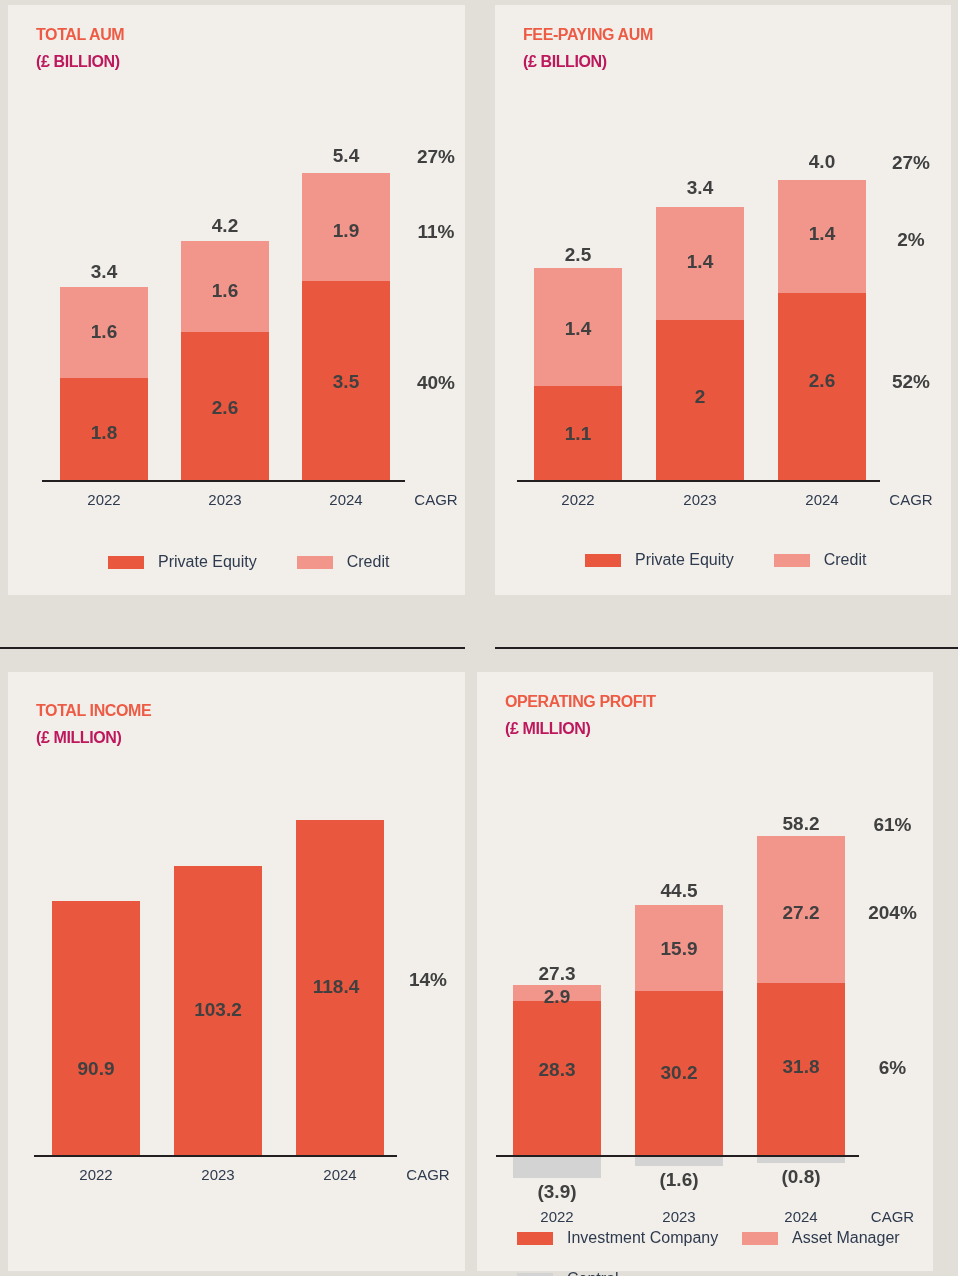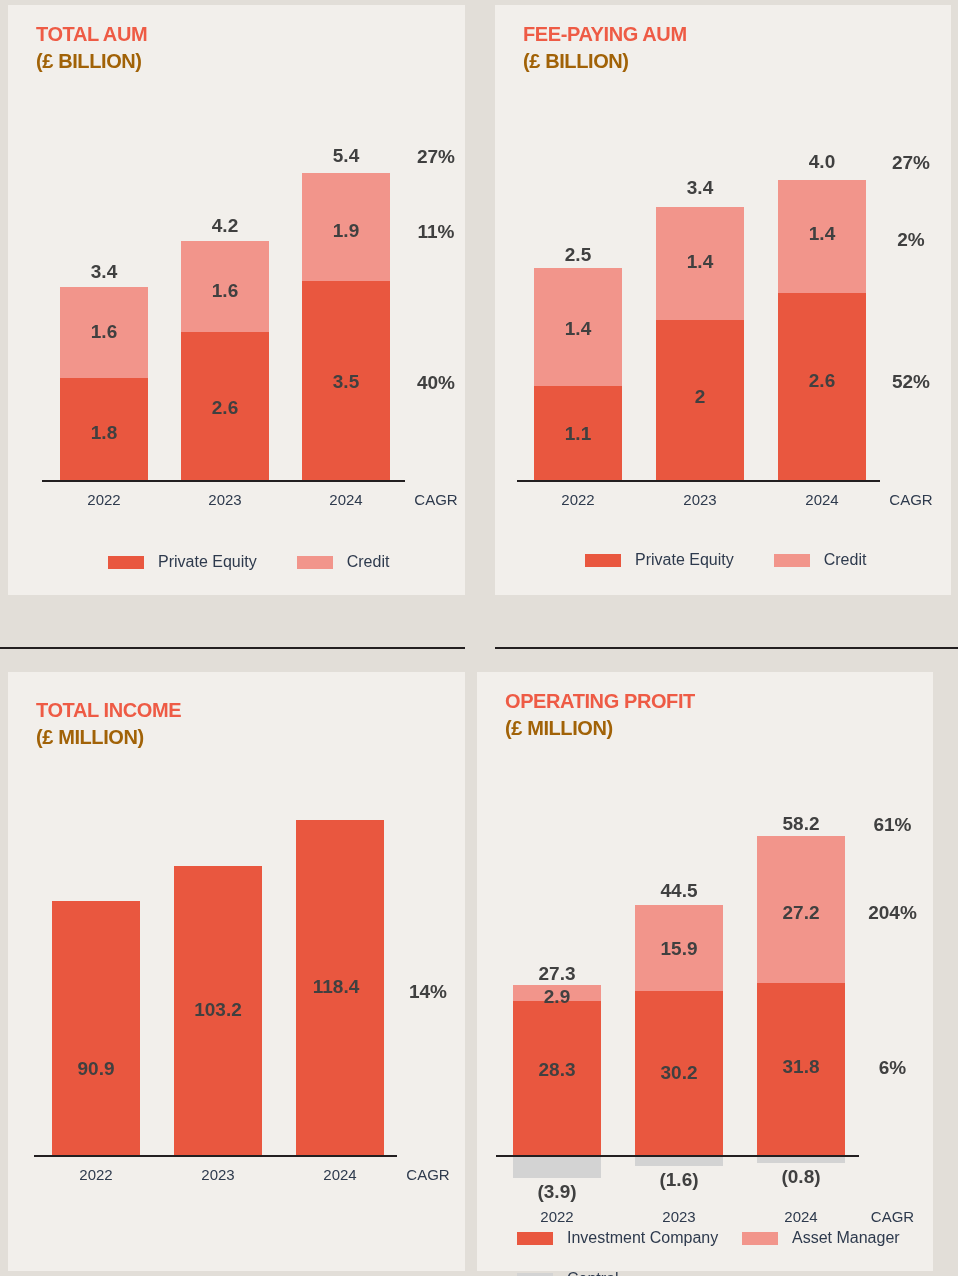--- a/index.html
+++ b/index.html
@@ -39,27 +39,27 @@
 
   .title-wrap {
     position: absolute;
     left: 28px;
     top: 16px;
   }
   .title-main, .title-sub {
     display: block;
     font-family: "Liberation Sans", sans-serif;
     font-weight: bold;
-    font-size: 20px;
+    font-size: 16px;
     letter-spacing: -0.4px;
     line-height: 27px;
     text-transform: uppercase;
   }
   .title-main { color: #EE5B45; }
-  .title-sub  { color: #a16207; }
+  .title-sub  { color: #be185d; }
 
   .plot {
     position: absolute;
     left: 0;
     top: 0;
     right: 0;
     bottom: 0;
   }
 
   .bar {
@@ -238,21 +238,21 @@
     <div class="plot">
 
       <div class="bar seg-primary" style="left:44px;  top:229px; width:88px; height:254px;"></div>
       <div class="bar seg-primary" style="left:166px; top:194px; width:88px; height:289px;"></div>
       <div class="bar seg-primary" style="left:288px; top:148px; width:88px; height:335px;"></div>
 
       <div class="lbl lbl-seg" style="left:44px;  top:358px; width:88px;margin-top:28px;">90.9</div>
       <div class="lbl lbl-seg" style="left:166px; top:327px; width:88px;">103.2</div>
       <div class="lbl lbl-seg" style="left:288px; top:304px; width:80px;">118.4</div>
 
-      <div class="lbl lbl-cagr" style="left:380px; top:297px; width:80px;margin-top:12px;">14%</div>
+      <div class="lbl lbl-cagr" style="left:380px; top:297px; width:80px;">14%</div>
 
       <div class="axis-line" style="left:26px; top:483px; width:363px;"></div>
       <div class="lbl-tick" style="left:44px;  top:494px; width:88px;">2022</div>
       <div class="lbl-tick" style="left:166px; top:494px; width:88px;">2023</div>
       <div class="lbl-tick" style="left:288px; top:494px; width:88px;">2024</div>
       <div class="lbl-tick" style="left:380px; top:494px; width:80px;">CAGR</div>
     </div>
   </div>
 
   <div class="card card-br">

